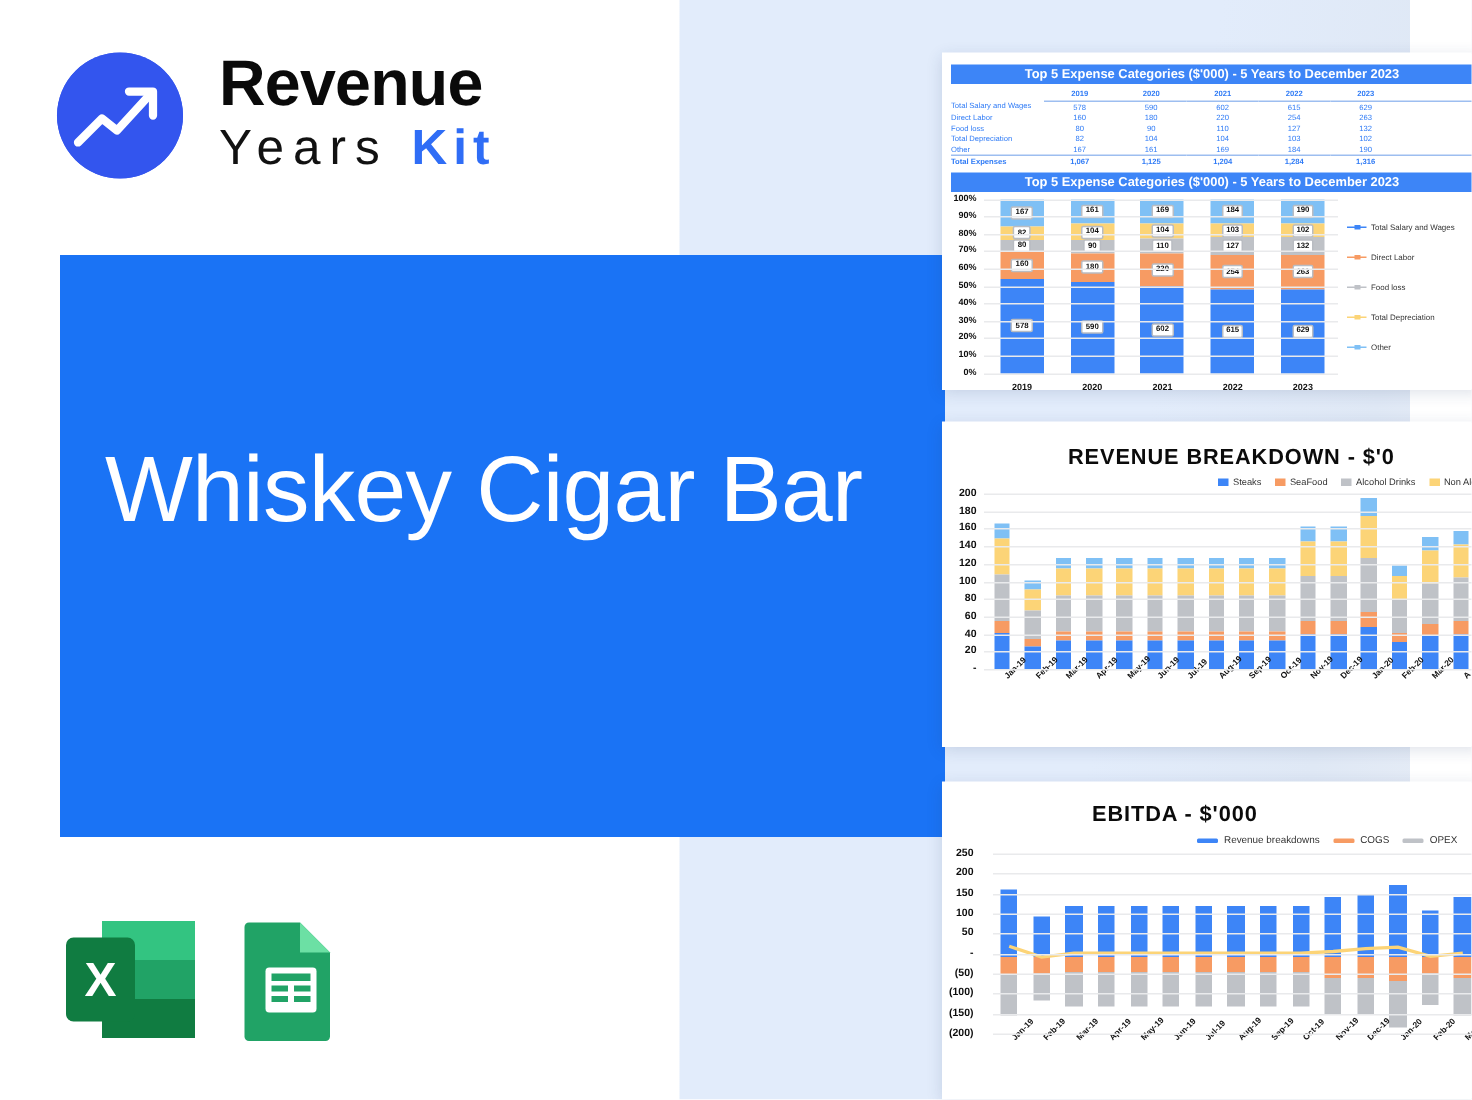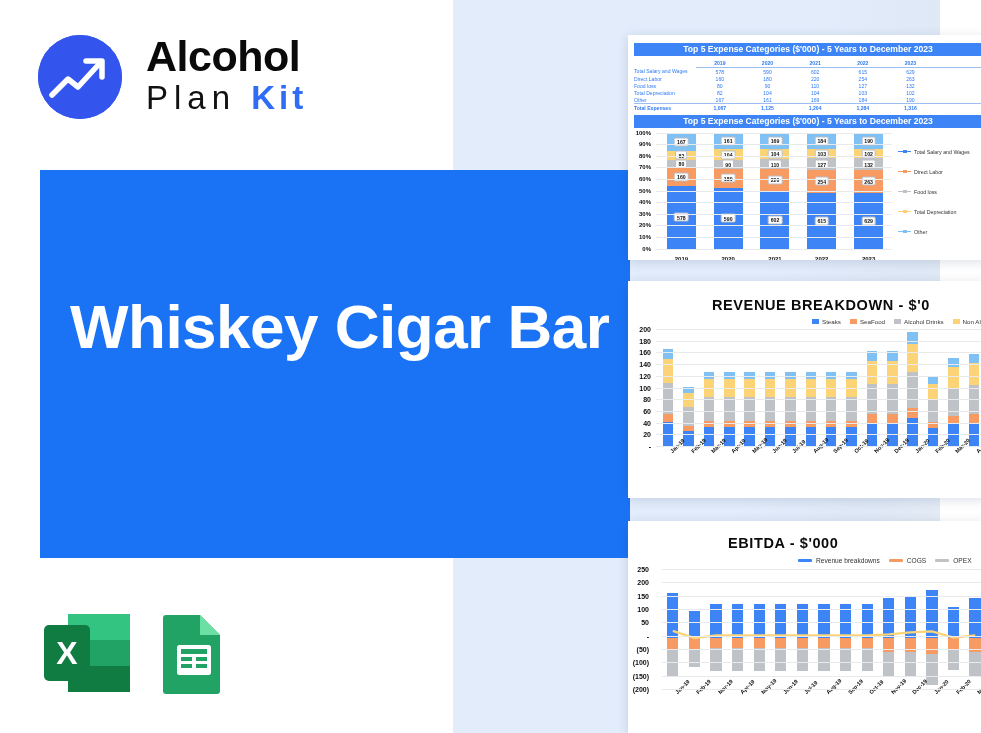--- a/index.html
+++ b/index.html
@@ -34,21 +34,21 @@
   }
   .logo-line2{
     font-size:33px;font-weight:500;color:#111;letter-spacing:6px;line-height:38px;
     white-space:nowrap;
   }
   .logo-line2 .kit{color:#2f6df6;font-weight:bold;letter-spacing:4px;}
 
   
   .hero-title{
     position:absolute;left:70px;top:290px;width:540px;
-    color:#ffffff;font-size:62px;line-height:74px;font-weight:700;
+    color:#ffffff;font-size:62px;line-height:74px;font-weight:400;
     letter-spacing:-0.5px;
   }
 
   
   .badges{position:absolute;left:38px;top:612px;height:82px;display:flex;align-items:center;gap:22px;}
   .icon-xl{width:98px;height:82px;position:relative;}
   .icon-sheets{width:72px;height:82px;position:relative;}
   .badge-label{
     font-size:29px;font-weight:bold;color:#111;margin-left:6px;white-space:nowrap;
   }
@@ -127,23 +127,23 @@
 
 <div class="logo">
   <div class="logo-mark">
     <svg width="84" height="84" viewBox="0 0 84 84">
       <circle cx="42" cy="42" r="42" fill="#3355ee"></circle>
       <path d="M14 60 L30 44 L40 52 L62 28" stroke="#ffffff" stroke-width="5.5" fill="none" stroke-linecap="round" stroke-linejoin="round"></path>
       <path d="M48 26 L64 26 L64 42" stroke="#ffffff" stroke-width="5.5" fill="none" stroke-linecap="round" stroke-linejoin="round"></path>
     </svg>
   </div>
   <div class="logo-text">
-    <div class="logo-line1">Alcohol</div>
+    <div class="logo-line1">Revenue</div>
     <div class="logo-line2">
-      <span>Plan</span>
+      <span>Years</span>
       <span class="kit">Kit</span>
     </div>
   </div>
 </div>
 
 <div class="hero-title">Whiskey Cigar Bar</div>
 
 <div class="badges">
   <div class="icon-xl">
     <svg width="98" height="82" viewBox="0 0 98 82">

